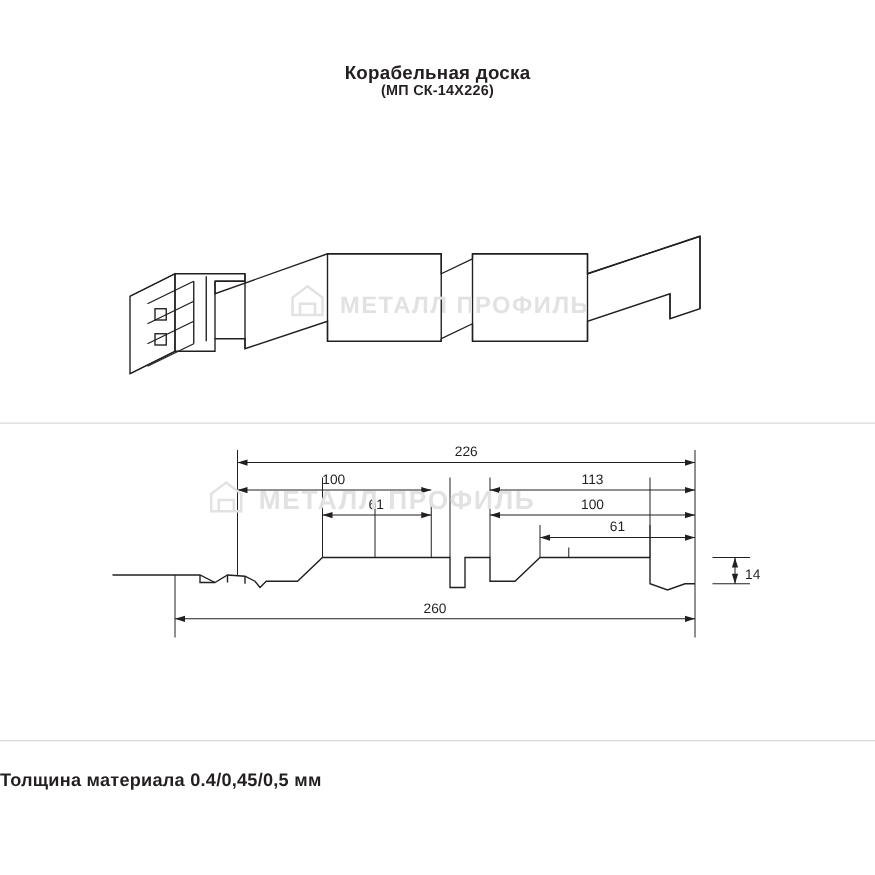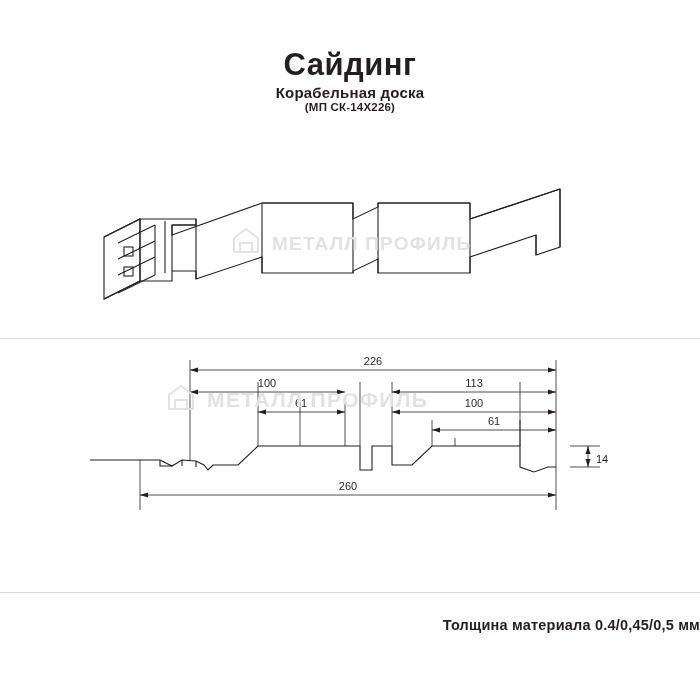--- a/index.html
+++ b/index.html
@@ -67,21 +67,21 @@
     opacity: 1;
   }
   .wm-top { left: 228px; top: 222px; }
   .wm-bottom { left: 163px; top: 365px; }
   
   .footer {
     position: absolute;
     left: 0;
     right: 0;
     top: 617px;
-    text-align: right;
+    text-align: left;
     font-size: 14.5px;
     font-weight: bold;
     letter-spacing: 0.2px;
   }
   .divider {
     position: absolute;
     left: 0;
     width: 700px;
     height: 1px;
     background: #d9d9d9;
@@ -90,21 +90,20 @@
   .divider.bottom { top: 592px; }
   svg { display: block; }
   text { font-family: "Liberation Sans", sans-serif; }
 </style>
 </head>
 <body>
 
 <div class="page">
 
   <div class="header">
-    <div class="title">Сайдинг</div>
     <div class="subtitle">Корабельная доска</div>
     <div class="code">(МП СК-14Х226)</div>
   </div>
 
   <div class="iso-wrap">
     <svg width="700" height="140" viewBox="0 0 700 140">
       <g fill="none" stroke="#231f20" stroke-width="1.1" stroke-linejoin="miter" stroke-linecap="butt">
 
         <path d="M140 44 L196 44 L196 50 L172 50 L172 60 L262 28 L353 28 L353 44 L378 32 L378 28 L470 28 L470 44 L560 14 L560 72 L536 80 L536 60 L470 82 L470 98 L378 98 L378 84 L353 96 L353 98 L262 98 L262 82 L196 104 L196 96 L172 96 L172 106 L140 106 Z"></path>
 

